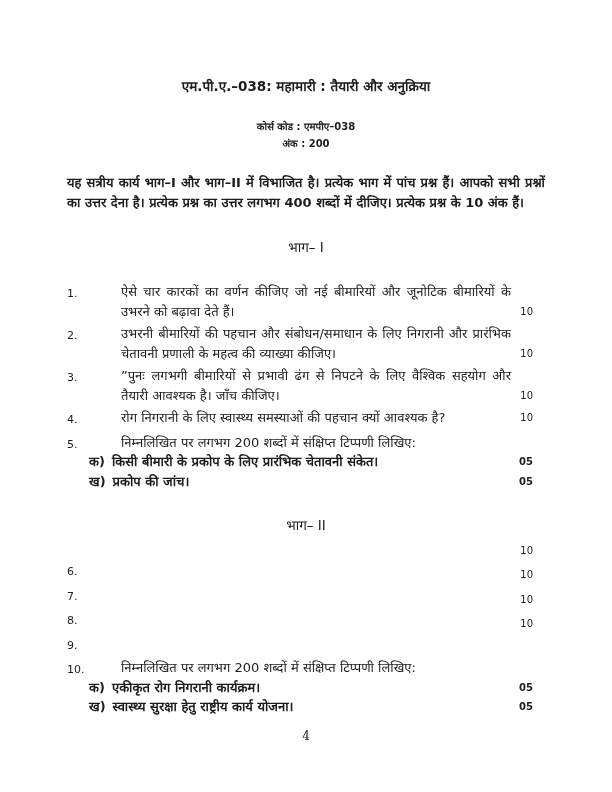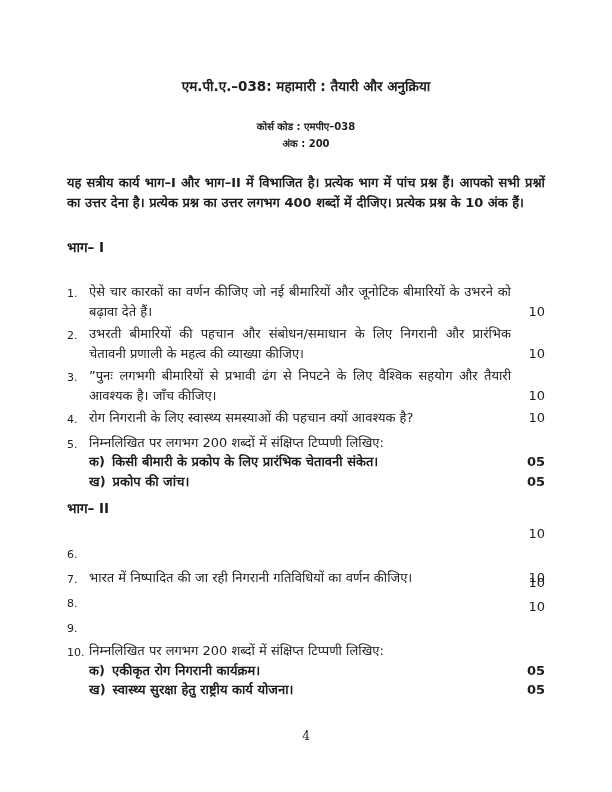--- a/index.html
+++ b/index.html
@@ -35,29 +35,30 @@
     line-height: 17px;
   }
   .instructions {
     margin: 21px 0 0 0;
     font-weight: bold;
     font-size: 13px;
     line-height: 19.5px;
     text-align: justify;
   }
   .section-heading {
-    font-weight: bold;
+    text-align: center;
+    font-weight: normal;
     font-size: 13.5px;
     line-height: 16px;
   }
   .section-heading.first {
     margin-top: 27px;
   }
   .section-heading.second {
-    margin-top: 9px;
+    margin-top: 26px;
   }
   .questions {
     margin-top: 27px;
   }
   .question {
     display: flex;
     margin-bottom: 3px;
     font-size: 13px;
     line-height: 19.5px;
   }
@@ -68,26 +69,27 @@
     padding-top: 2px;
   }
   .q-body {
     flex: 1;
     min-width: 0;
   }
   .q-line {
     position: relative;
     padding-right: 34px;
     text-align: justify;
+    margin-left: 32px;
   }
   .q-marks {
     position: absolute;
-    right: 0;
+    right: 12px;
     bottom: 0;
-    font-size: 13px;
+    font-size: 10px;
   }
   .sub-line {
     position: relative;
     padding-right: 34px;
     font-weight: bold;
   }
   .sub-label {
     display: inline-block;
     margin-right: 7px;
   }
@@ -128,21 +130,21 @@
             <span>ऐसे चार कारकों का वर्णन कीजिए जो नई बीमारियों और जूनोटिक बीमारियों के उभरने को बढ़ावा देते हैं।</span>
             <span class="q-marks">10</span>
           </div>
         </div>
       </div>
 
       <div class="question">
         <div class="q-num">2.</div>
         <div class="q-body">
           <div class="q-line">
-            <span>उभरती बीमारियों की पहचान और संबोधन/समाधान के लिए निगरानी और प्रारंभिक चेतावनी प्रणाली के महत्व की व्याख्या कीजिए।</span>
+            <span>उभरनी बीमारियों की पहचान और संबोधन/समाधान के लिए निगरानी और प्रारंभिक चेतावनी प्रणाली के महत्व की व्याख्या कीजिए।</span>
             <span class="q-marks">10</span>
           </div>
         </div>
       </div>
 
       <div class="question">
         <div class="q-num">3.</div>
         <div class="q-body">
           <div class="q-line">
             <span>”पुनः लगभगी बीमारियों से प्रभावी ढंग से निपटने के लिए वैश्विक सहयोग और तैयारी आवश्यक है। जाँच कीजिए।</span>
@@ -190,21 +192,20 @@
           <div class="q-line">
             <span class="q-marks">10</span>
           </div>
         </div>
       </div>
 
       <div class="question">
         <div class="q-num">7.</div>
         <div class="q-body">
           <div class="q-line">
-            <span>भारत में निष्पादित की जा रही निगरानी गतिविधियों का वर्णन कीजिए।</span>
             <span class="q-marks">10</span>
           </div>
         </div>
       </div>
 
       <div class="question">
         <div class="q-num">8.</div>
         <div class="q-body">
           <div class="q-line">
             <span class="q-marks">10</span>

